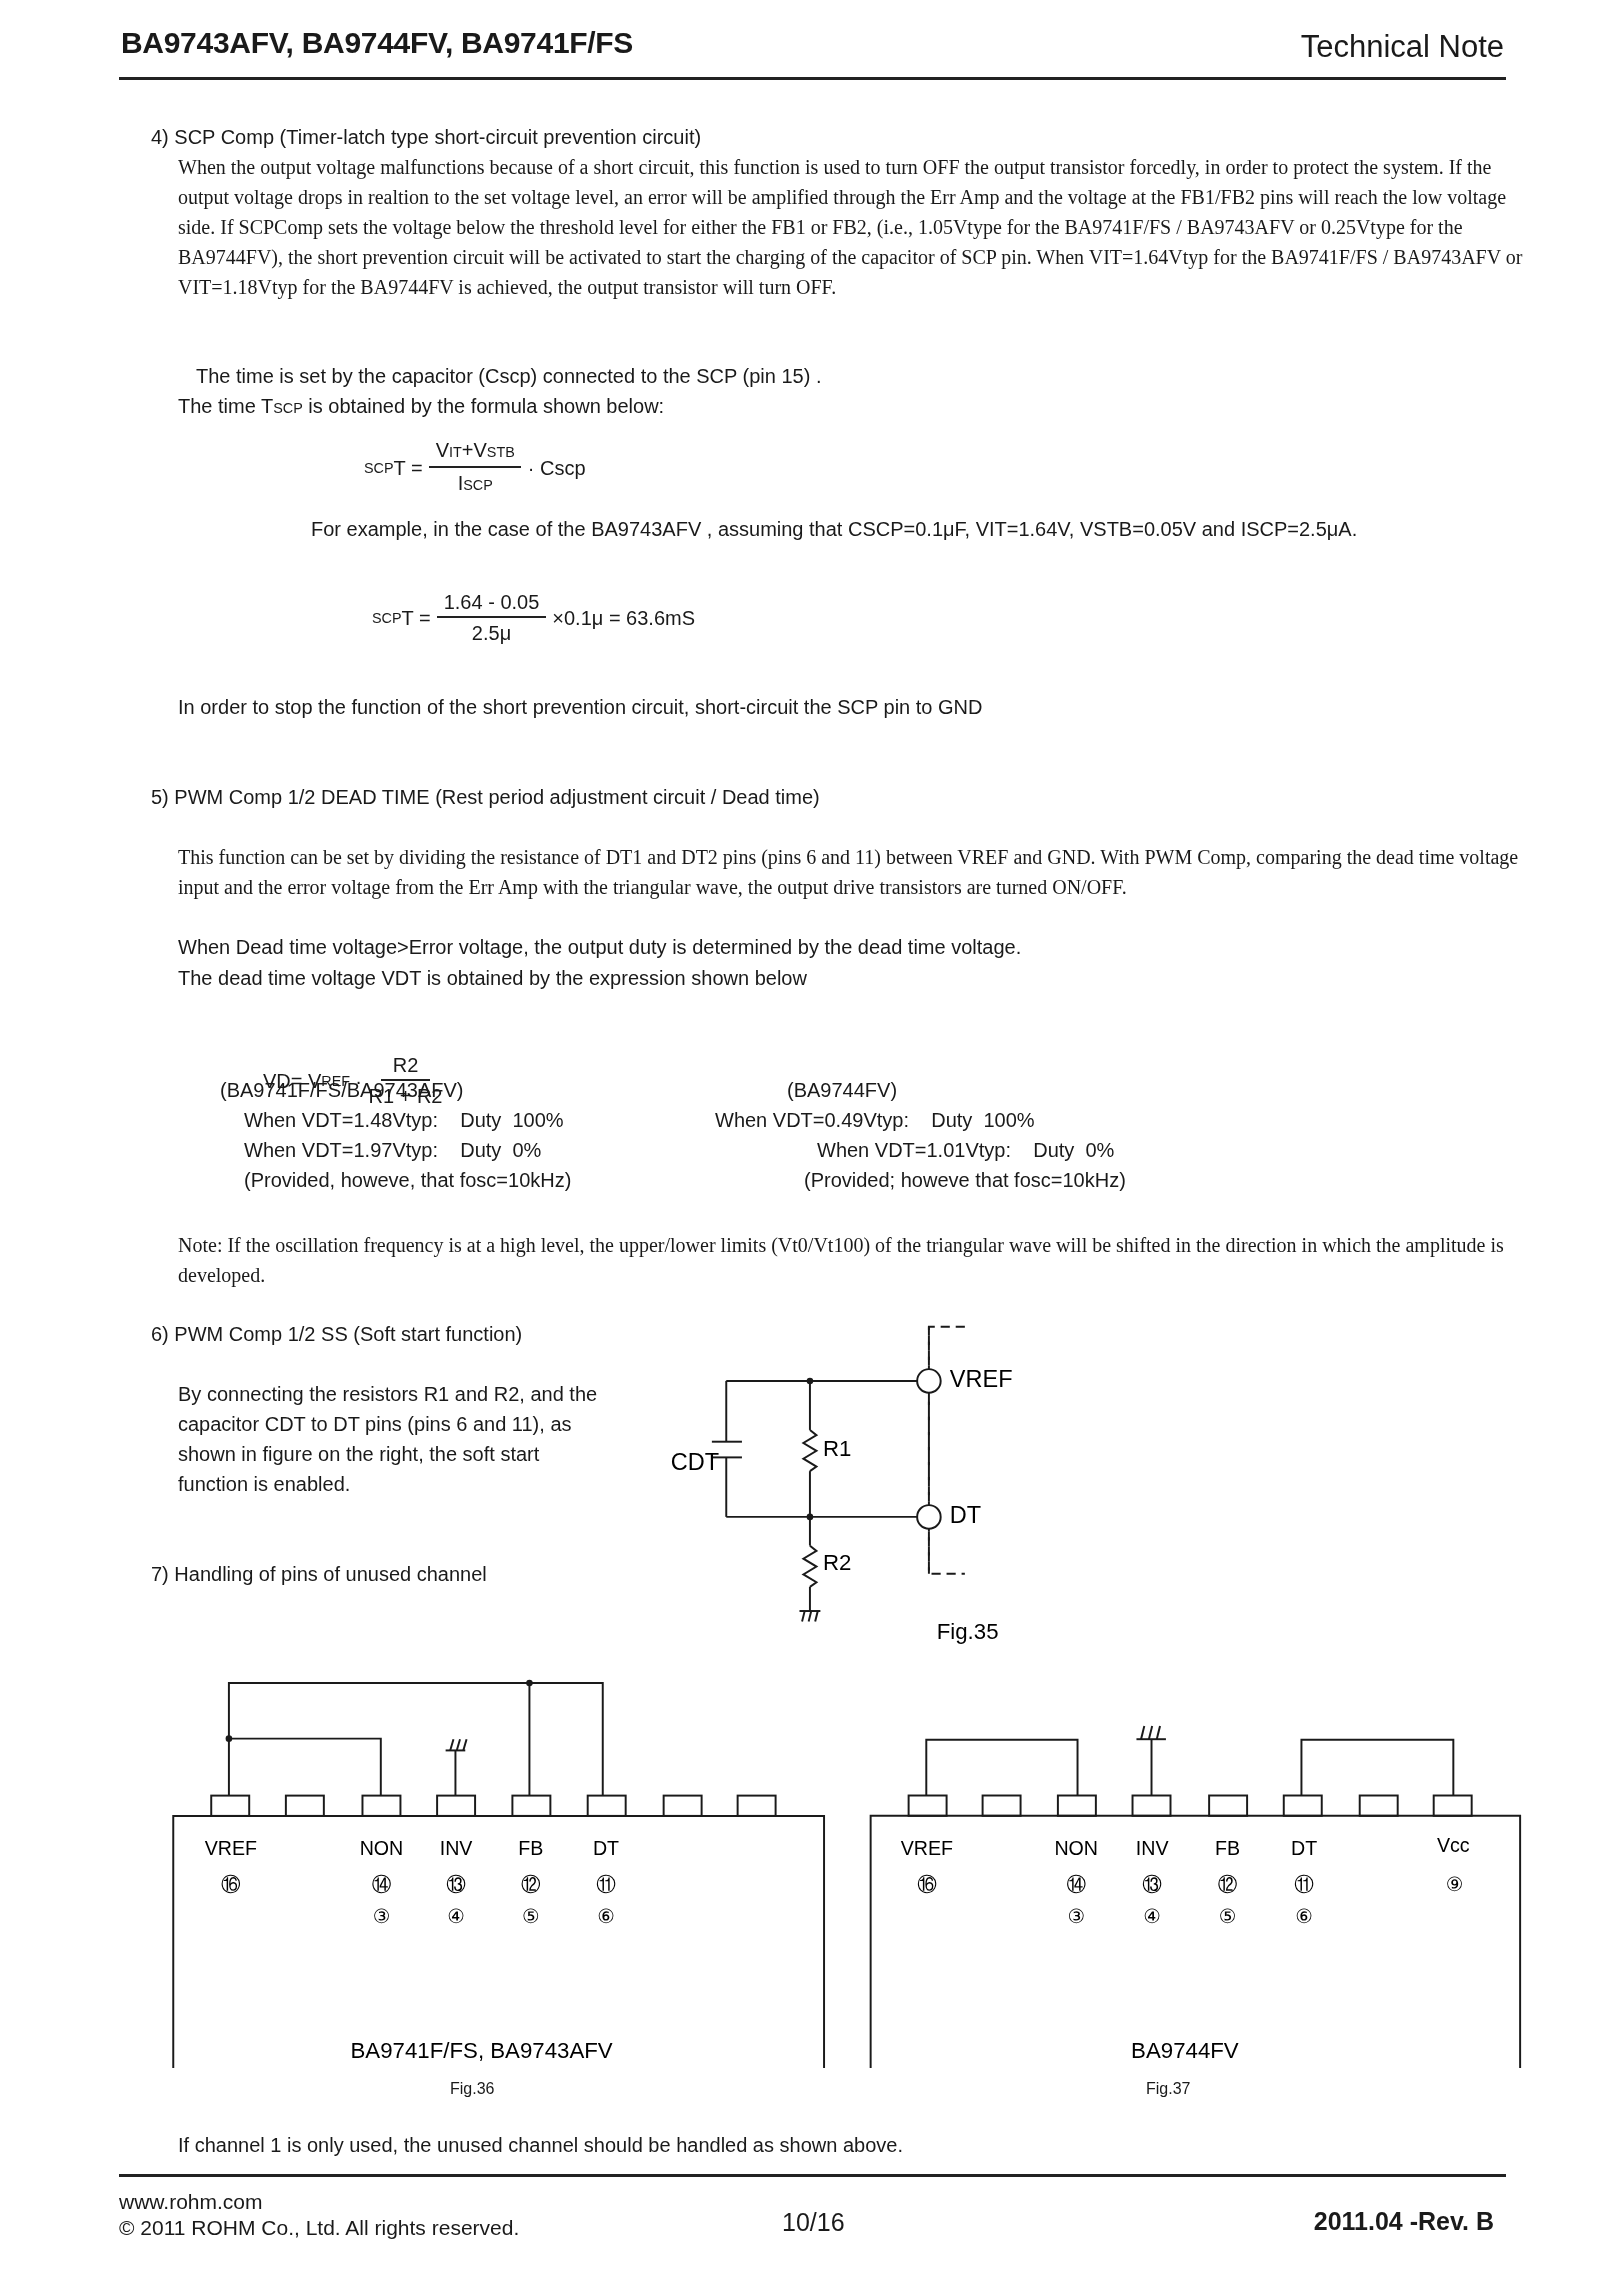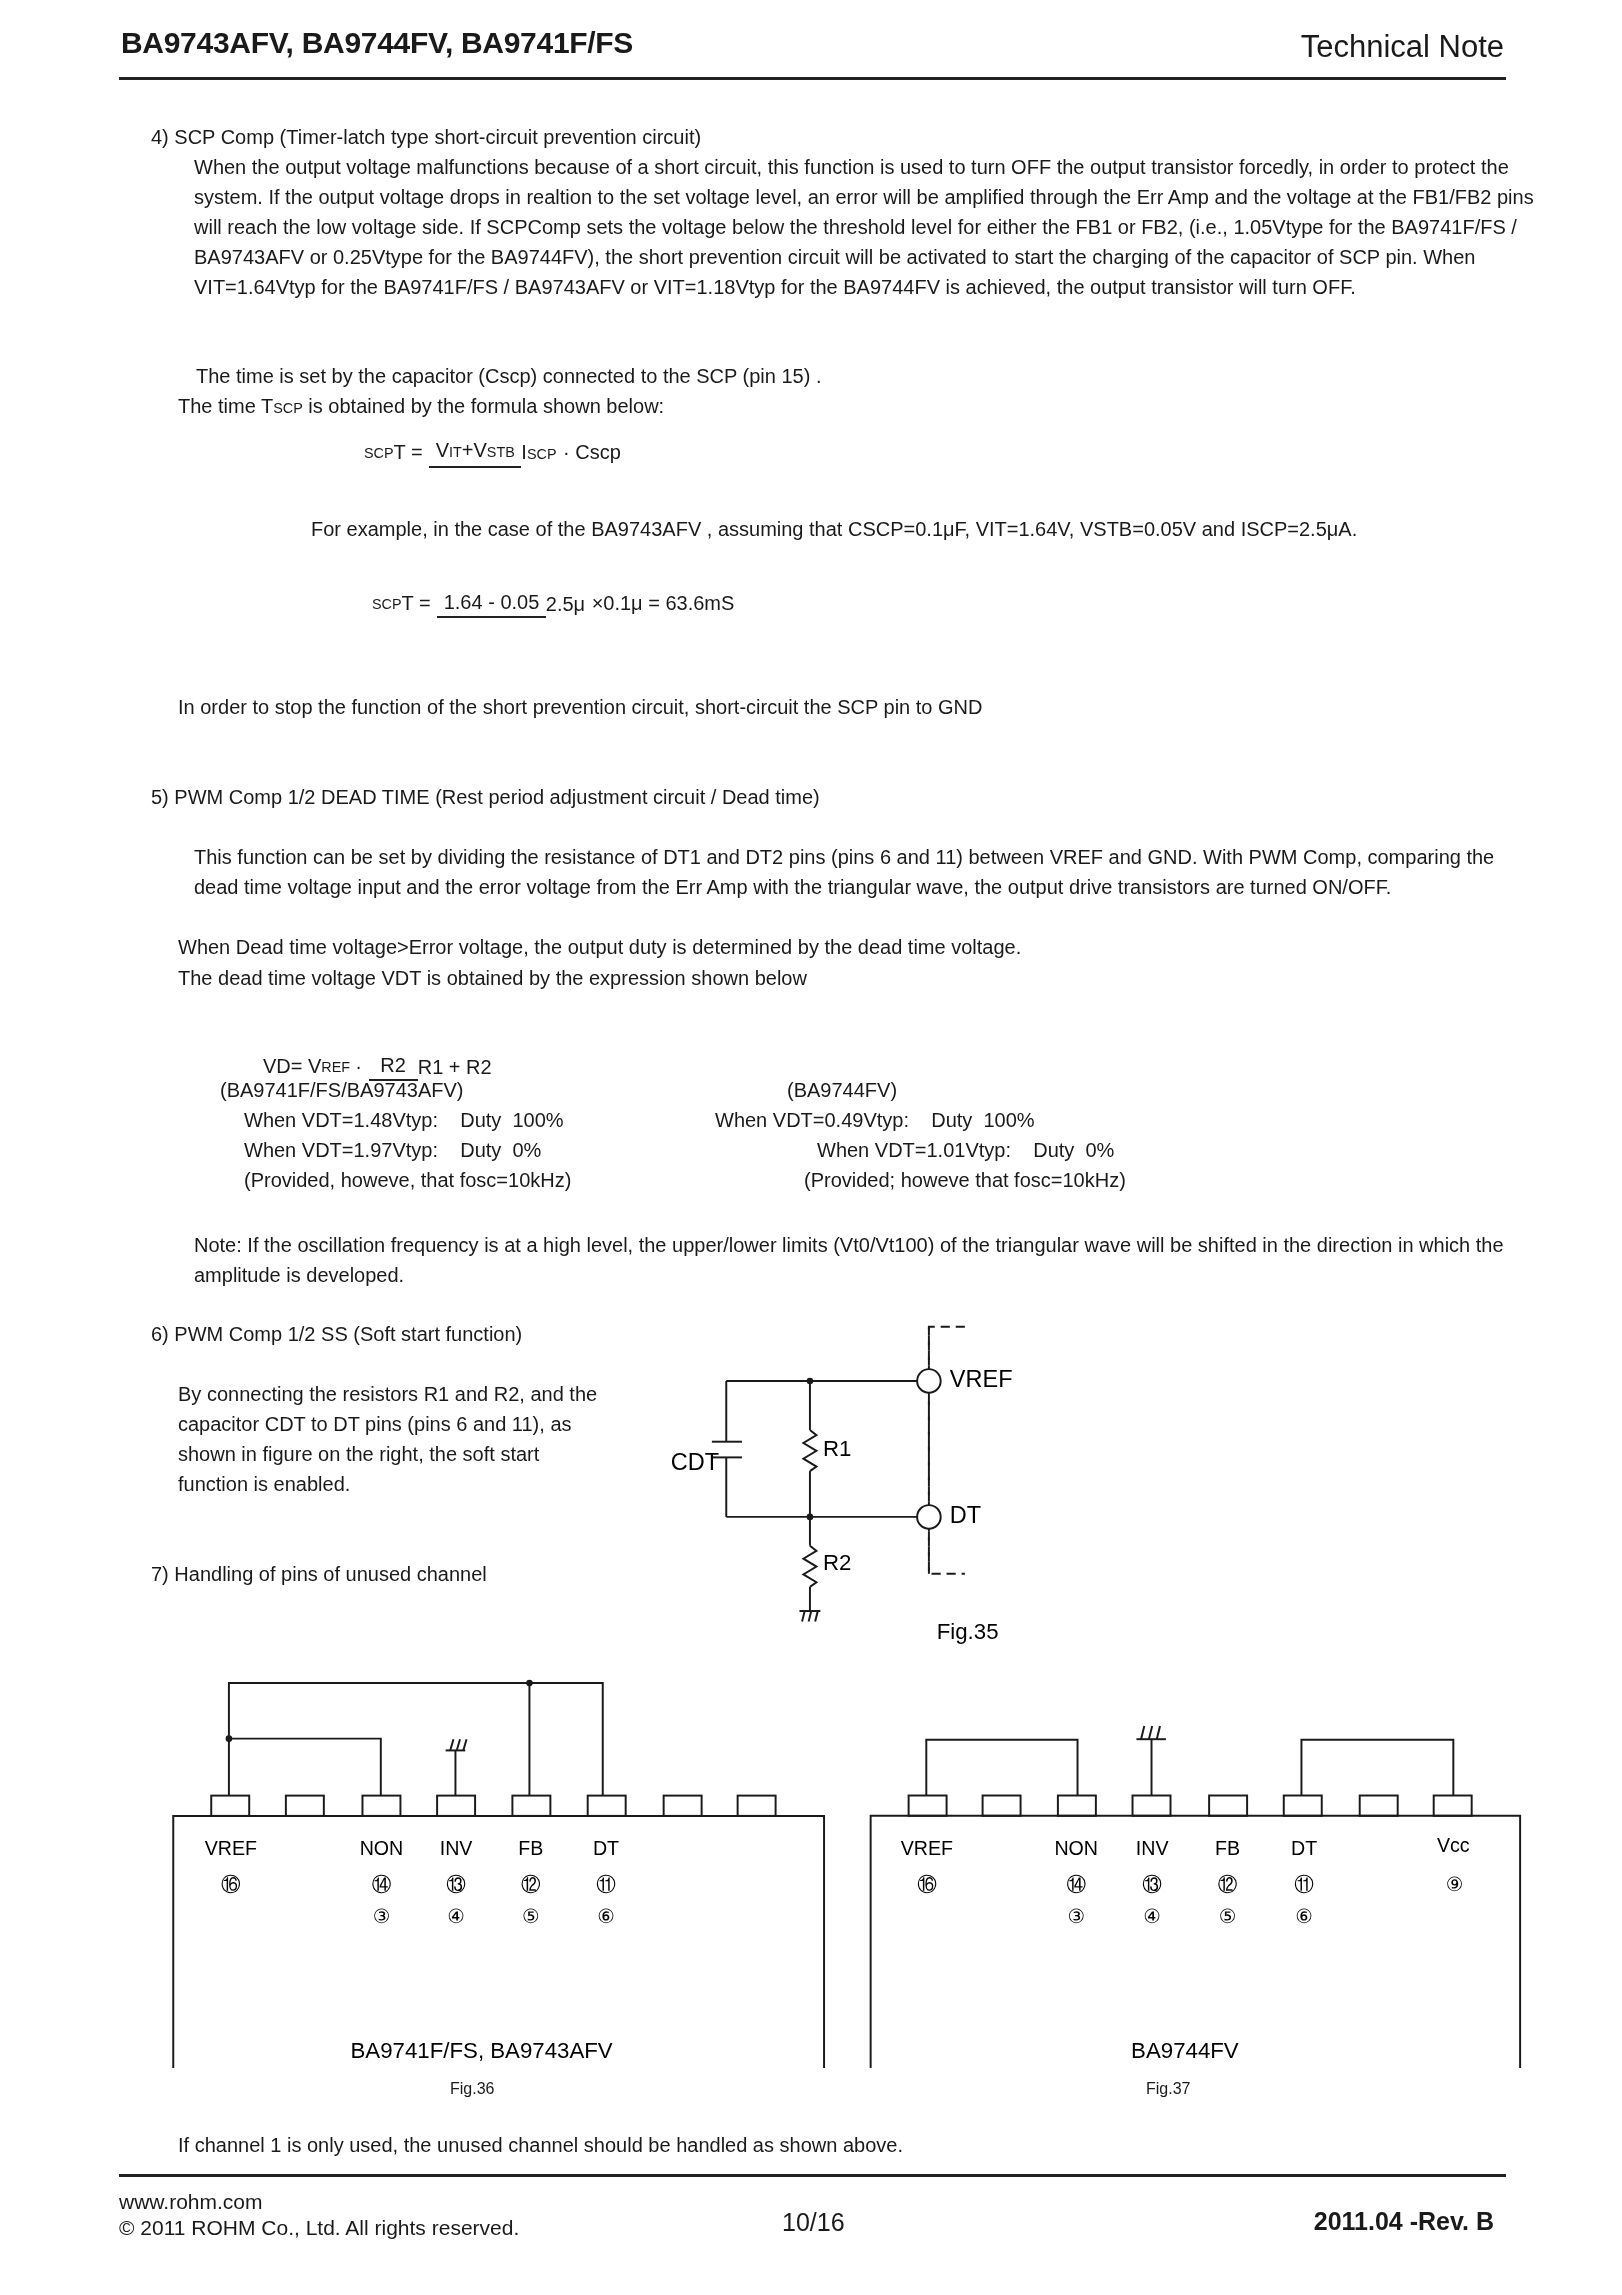--- a/index.html
+++ b/index.html
@@ -4,23 +4,23 @@
 <style>
   html, body { margin: 0; padding: 0; background: #ffffff; }
   body { width: 1622px; height: 2295px; position: relative; overflow: hidden;
          font-family: "Liberation Sans", sans-serif; color: #1a1a1a; }
   .abs { position: absolute; white-space: nowrap; }
   .hdr-title { left: 121px; top: 26px; font-size: 30px; font-weight: bold; letter-spacing: -0.3px; }
   .hdr-note { right: 118px; top: 29px; font-size: 31px; }
   .rule { position: absolute; left: 119px; width: 1387px; height: 3.3px; background: #222; }
   .t { font-size: 20px; line-height: 30px; }
   .sec { left: 151px; }
-  .body { left: 194px; width: 1348px; white-space: normal; }
+  .body { left: 178px; width: 1348px; white-space: normal; font-family: Liberation Serif, serif; }
   .small { font-size: 0.72em; }
-  .frac { display: inline-flex; flex-direction: row; align-items: center; vertical-align: middle; margin: 0 6.5px; }
+  .frac { display: inline-flex; flex-direction: column; align-items: center; vertical-align: middle; margin: 0 6.5px; }
   .frac .num { border-bottom: 2px solid #222; padding: 0 6.5px 1.3px 6.5px; line-height: 26px; }
   .frac .den { line-height: 27.5px; padding-top: 1.3px; }
   .eq { font-size: 20px; display: flex; align-items: center; }
   .footer-l { left: 119px; top: 2172px; font-size: 21px; line-height: 26px; }
   .footer-c { left: 782px; top: 2188px; font-size: 25px; }
   .footer-r { right: 128px; top: 2186px; font-size: 25px; font-weight: bold; }
   svg text { font-family: "Liberation Sans", sans-serif; }
   .fig-cap { font-size: 16px; }
 </style>
 </head>

